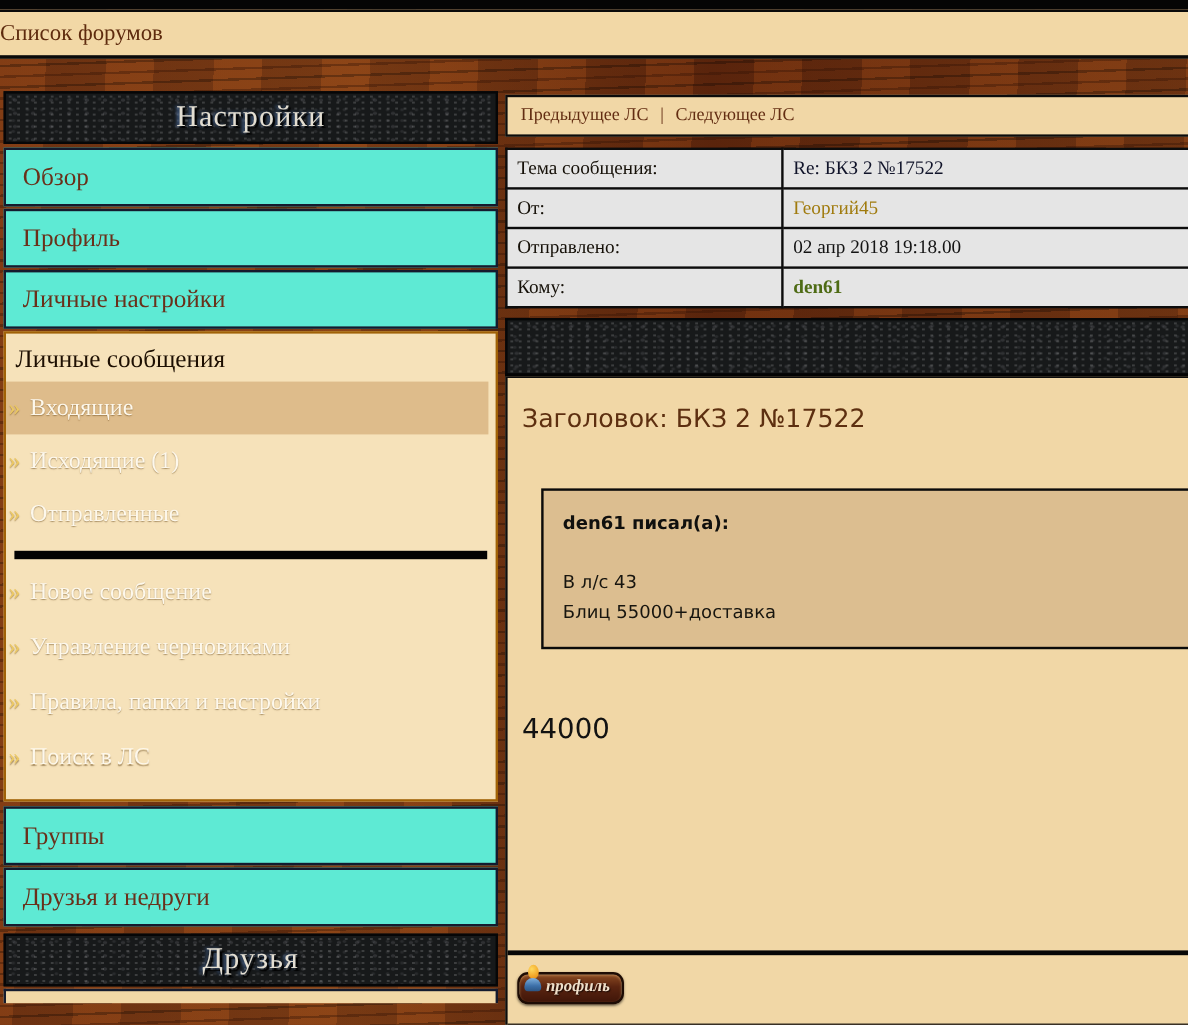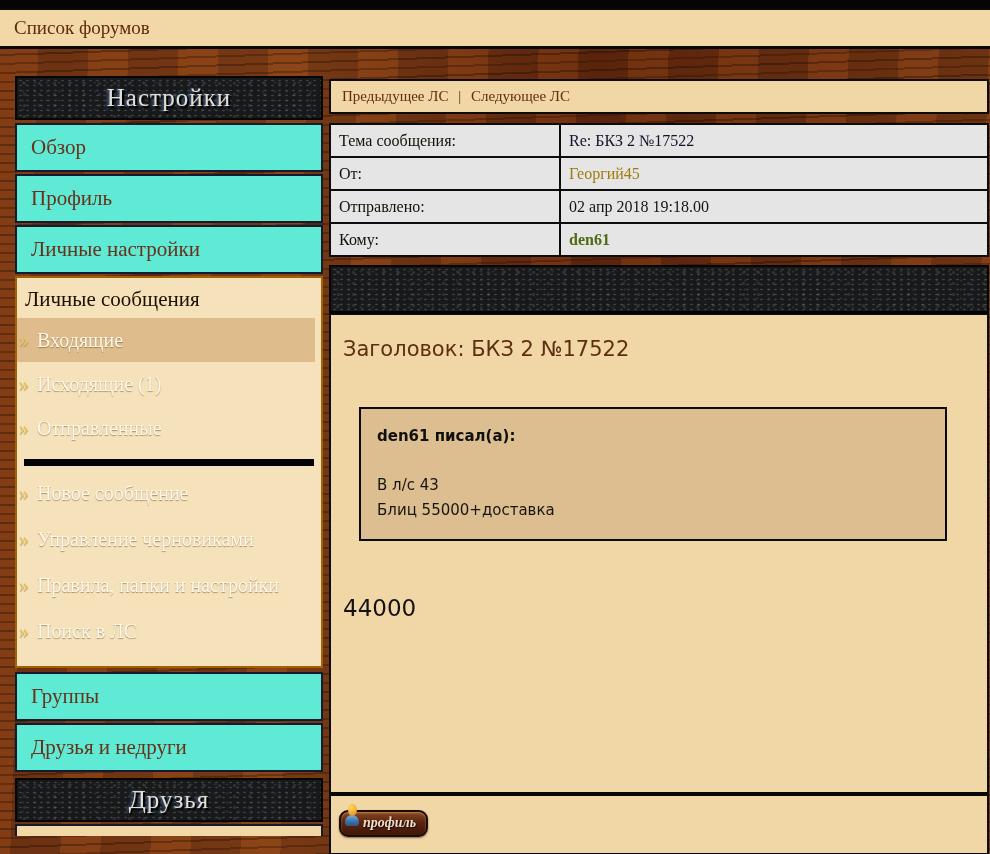--- a/index.html
+++ b/index.html
@@ -18,26 +18,26 @@
       radial-gradient(rgba(255,255,255,.16) 1px, rgba(0,0,0,0) 1.6px),
       radial-gradient(rgba(200,200,210,.10) 1px, rgba(0,0,0,0) 2px),
       radial-gradient(rgba(110,110,115,.28) 1.4px, rgba(0,0,0,0) 2.2px);
     background-size:7px 5px,12px 9px,15px 11px;
     border:2px solid #060607;
   }
   
   .top-strip{height:8px;background:#050505;}
   .topbar{
     height:36px;background:#f2d8a6;border-top:2px solid #0a0a0a;border-bottom:3px solid #0a0a0a;
-    display:flex;align-items:center;padding-left:14px;
+    display:flex;align-items:center;padding-left:0;
   }
   .topbar a{color:#5e2b0e;font-size:19px;text-decoration:none;cursor:pointer;}
   
   .content{display:flex;align-items:flex-start;margin-top:27px;}
-  .sidebar{width:308px;margin-left:15px;flex-shrink:0;}
+  .sidebar{width:412px;margin-left:3px;flex-shrink:0;}
   .main{width:660px;margin-left:6px;flex-shrink:0;}
   
   .side-header{
     height:40px;display:flex;align-items:center;justify-content:center;
     color:#e3ded2;font-size:25px;letter-spacing:1px;
     text-shadow:2px 2px 1px #000, -2px 0 3px #44618c;
   }
   .side-box{
     background:#5eead4;border:2px solid #141b2e;margin-top:2px;
     padding:10px 14px;font-size:21px;color:#69301a;cursor:pointer;

